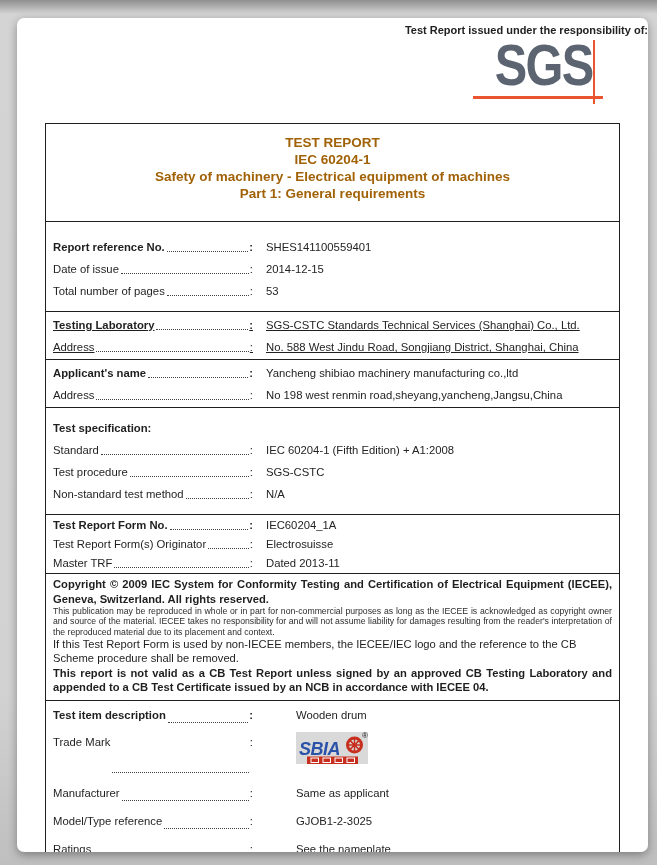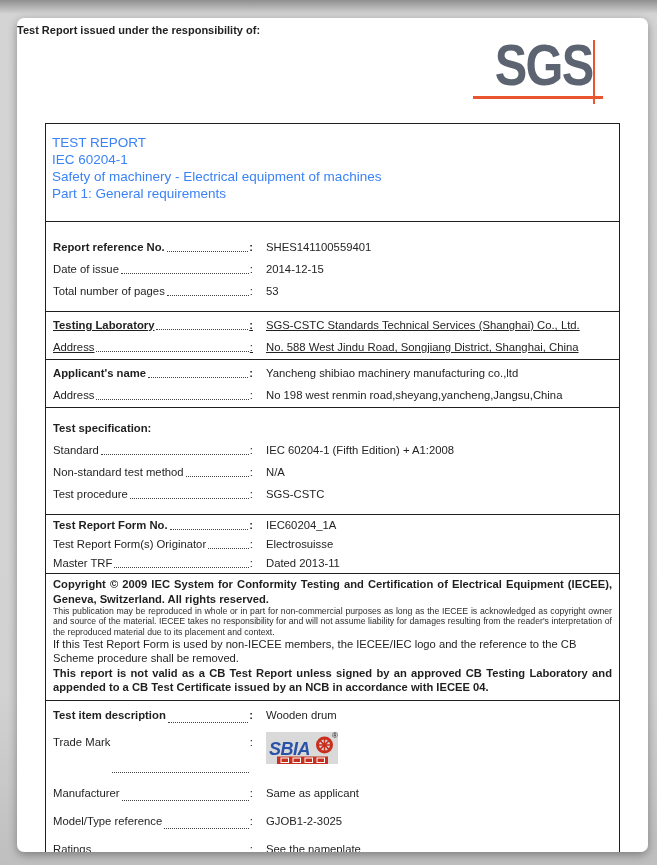--- a/index.html
+++ b/index.html
@@ -9,43 +9,43 @@
     font-family:"Liberation Sans",sans-serif;color:#1f1f1f;font-size:11.3px;
     -webkit-font-smoothing:antialiased;
   }
   .page{
     position:absolute;left:17px;top:18px;width:631px;height:834px;
     background:#fff;border-radius:7px;box-shadow:0 3px 10px rgba(0,0,0,.35);
     overflow:hidden;
   }
   
   .page-header{position:relative;height:105px;}
-  .issued-line{padding-top:6px;text-align:left;font-weight:bold;font-size:11px;color:#222;}
+  .issued-line{padding-top:6px;text-align:right;font-weight:bold;font-size:11px;color:#222;}
   .sgs{position:absolute;top:22px;right:40px;width:140px;height:70px;}
   .sgs-text{
     position:absolute;top:-4px;right:16px;font-weight:bold;font-size:58px;line-height:58px;
     letter-spacing:-2px;color:#5b6470;transform:scaleX(0.84);transform-origin:100% 0;
   }
   .sgs-vline{position:absolute;top:0;right:13px;width:2.5px;height:64px;background:#e8552f;}
   .sgs-hline{position:absolute;top:56px;left:5px;width:130px;height:2.5px;background:#e8552f;}
   
   .rtable{box-sizing:border-box;margin-left:28px;width:575px;border:1.6px solid #1f1f1f;background:#fff;}
   .sec + .sec{border-top:1.6px solid #1f1f1f;}
-  .sec-title{padding:10px 6px 19px;text-align:left;font-weight:normal;font-size:13.5px;line-height:17px;color:#3b82f6;}
+  .sec-title{padding:10px 6px 19px;text-align:center;font-weight:bold;font-size:13.5px;line-height:17px;color:#a16207;}
   .sec-a{padding:14px 0 9px;}
   .sec-b{padding:2px 0 1px;text-decoration:underline;}
   .sec-c{padding:2px 0 1px;text-align:right;}
   .sec-d{padding:9px 0;}
   .sec-e{padding:1px 0 0;}
   .sec-f{padding:3px 7px 5px;}
   .sec-g{padding:1px 0 0;}
   
   .frow{display:flex;height:22px;line-height:22px;padding:0 10px 0 7px;}
   .sec-e .frow{height:19px;line-height:19px;}
-  .sec-g .frow{height:28px;line-height:28px;}
+  .sec-g .frow{height:28px;line-height:28px;gap:30px;}
   .sec-g .frow.desc{height:27px;line-height:27px;}
   .sec-g .frow.tm-row{height:50px;line-height:26px;}
   .lbl{flex:0 0 200px;display:flex;min-width:0;}
   .lbl::after{content:":";}
   .lbl.nolead::after{content:none;}
   .lbl.b{font-weight:bold;}
   .lt{white-space:nowrap;}
   .dots{flex:1 1 auto;min-width:6px;border-bottom:1.5px dotted #3f3f3f;align-self:flex-end;margin:0 1px 6px 2px;}
   .sec-e .dots{margin-bottom:5px;}
   .val{margin-left:13px;white-space:nowrap;color:#242424;}
@@ -147,31 +147,31 @@
       </div>
       <div class="frow">
         <span class="lbl">
             <span class="lt">Standard</span>
             <span class="dots"></span>
           </span>
         <span class="val">IEC 60204-1 (Fifth Edition) + A1:2008</span>
       </div>
       <div class="frow">
         <span class="lbl">
+            <span class="lt">Test procedure</span>
+            <span class="dots"></span>
+          </span>
+        <span class="val">SGS-CSTC</span>
+      </div>
+      <div class="frow">
+        <span class="lbl">
             <span class="lt">Non-standard test method</span>
             <span class="dots"></span>
           </span>
         <span class="val">N/A</span>
-      </div>
-      <div class="frow">
-        <span class="lbl">
-            <span class="lt">Test procedure</span>
-            <span class="dots"></span>
-          </span>
-        <span class="val">SGS-CSTC</span>
       </div>
     </div>
 
     <div class="sec sec-e">
       <div class="frow">
         <span class="lbl b">
             <span class="lt">Test Report Form No.</span>
             <span class="dots"></span>
           </span>
         <span class="val">IEC60204_1A</span>

